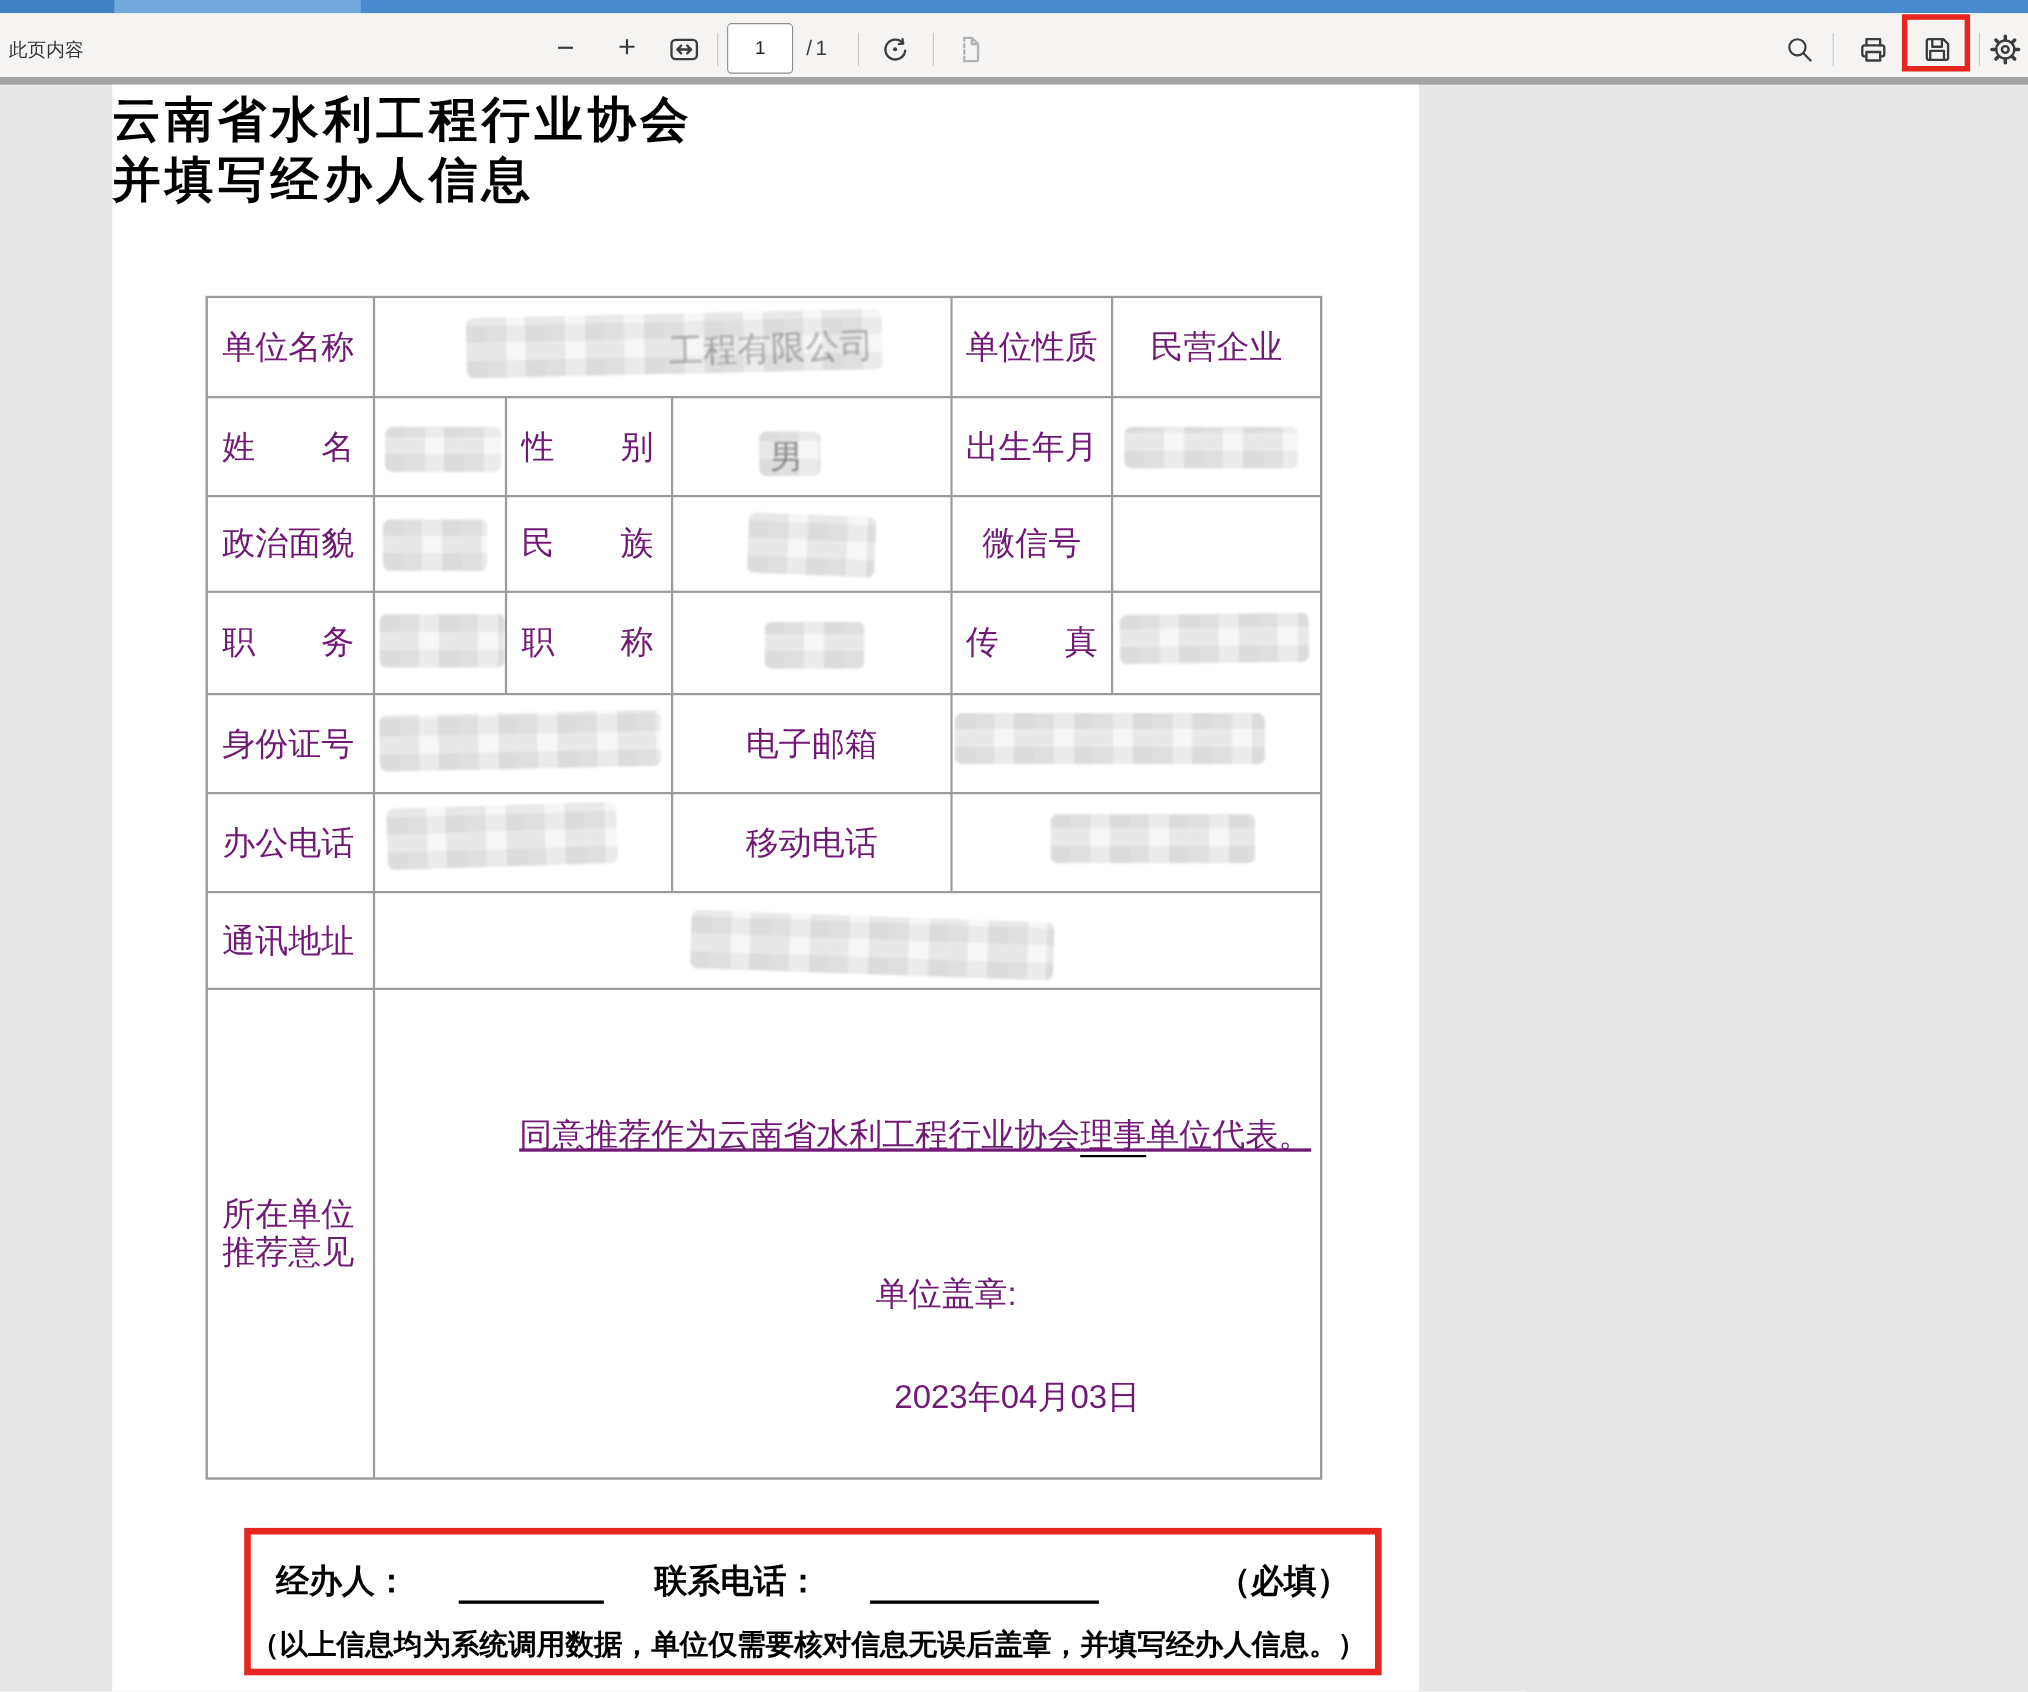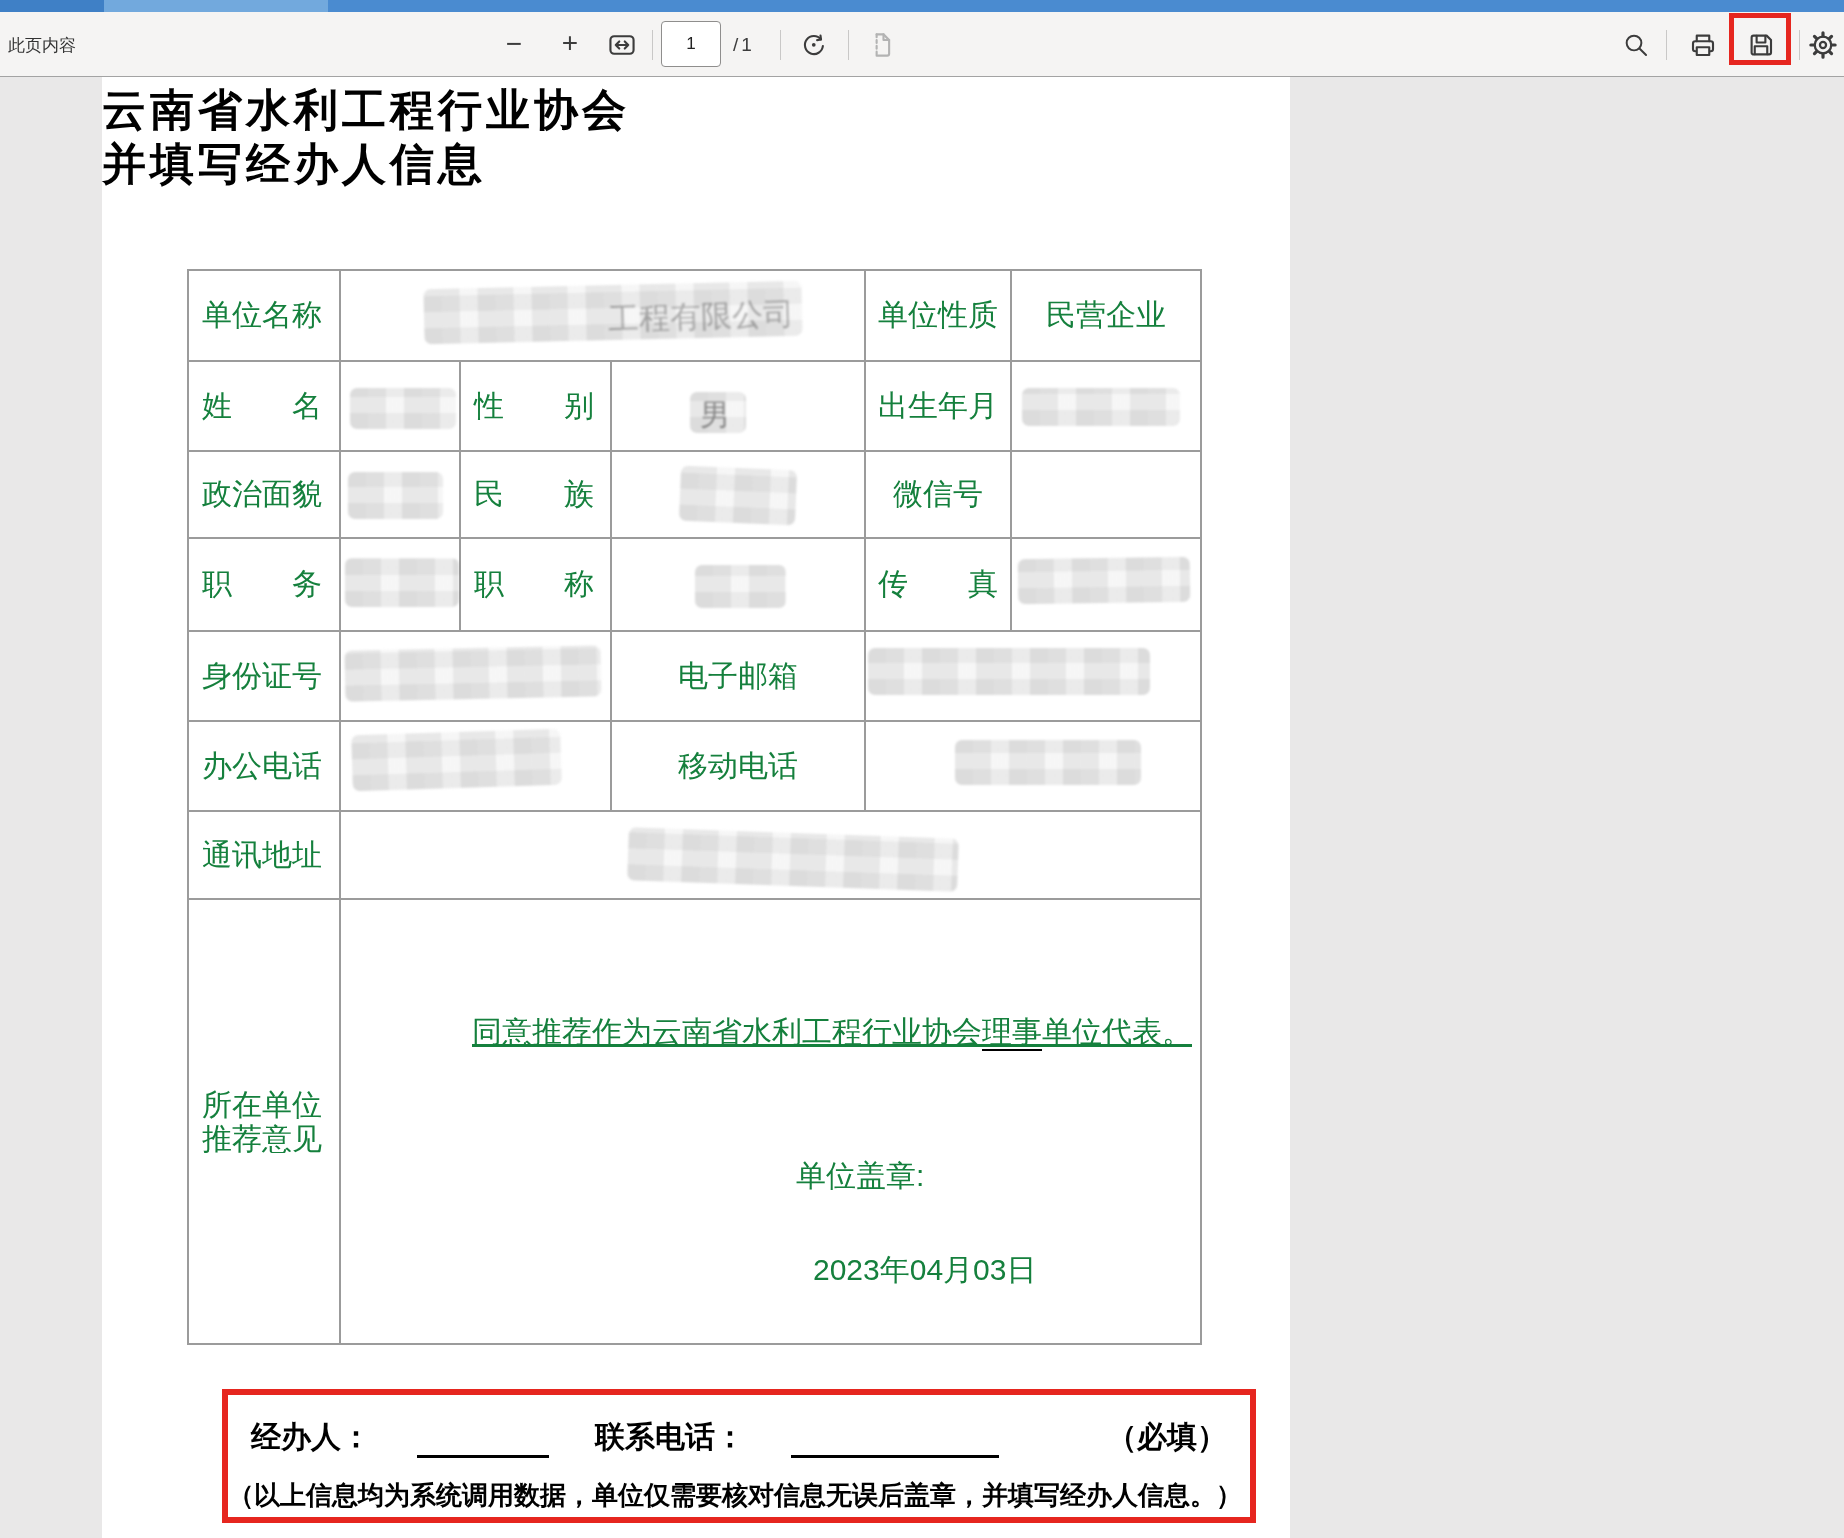--- a/index.html
+++ b/index.html
@@ -5,39 +5,39 @@
   html,body{margin:0;padding:0;}
   body{font-family:"Liberation Sans","DejaVu Sans",sans-serif;}
   #screen{position:relative;width:1844px;height:1538px;background:#e9e8e8;overflow:hidden;}
 
   
   .strip{position:absolute;left:0;top:0;width:1844px;height:12px;background:#4a8bd0;}
   .strip .seg-dark{position:absolute;left:0;top:0;width:104px;height:12px;background:#3f80c6;}
   .strip .seg-tab{position:absolute;left:104px;top:0;width:224px;height:12px;background:#72a9dd;}
 
   
-  .toolbar{position:absolute;left:0;top:12px;width:1844px;height:65px;background:#f5f4f3;border-bottom:1px solid #a3a3a3;box-sizing:border-box;}
+  .toolbar{position:absolute;left:0;top:12px;width:1844px;height:65px;background:#f5f4f3;border-bottom:7px solid #a3a3a3;box-sizing:border-box;}
   .tb{position:absolute;display:flex;align-items:center;justify-content:center;color:#3c3c3c;cursor:default;}
   .tb svg{display:block;stroke:#3c3c3c;fill:none;stroke-width:1.7;stroke-linecap:round;stroke-linejoin:round;}
   .tb.gray svg{stroke:#b3b3b3;}
   .sep{position:absolute;top:18px;width:1px;height:30px;background:#c9c8c7;}
   .glyph{font-size:28px;line-height:1;color:#3c3c3c;}
   .page-box{position:absolute;left:661px;top:9px;width:60px;height:46px;background:#fff;border:1.5px solid #8f8e8d;border-radius:4px;display:flex;align-items:center;justify-content:center;font-size:17px;color:#222;box-sizing:border-box;}
   .save-highlight{position:absolute;left:1729px;top:1px;width:62px;height:52px;border:5px solid #e6261f;box-sizing:border-box;pointer-events:none;}
 
   
   .page{position:absolute;left:102px;top:77px;width:1188px;height:1461px;background:#ffffff;color:#000;}
   .title{position:absolute;left:0;top:6px;width:100%;text-align:left;font-weight:700;font-size:44px;letter-spacing:4px;line-height:54px;}
 
   
   .regtable{position:absolute;left:85px;top:192px;display:grid;
     grid-template-columns:150px 118px 149px 252px 144px 188px;
     grid-template-rows:89px 88px 85px 91px 88px 88px 86px 443px;
     gap:2px;background:#9b9b9b;border:2px solid #9b9b9b;}
-  .cell{background:#fff;display:flex;align-items:center;font-size:30px;color:#15803d;}
+  .cell{background:#fff;display:flex;align-items:center;font-size:30px;color:#701a75;}
   .lab{padding-left:13px;}
   .ctr{justify-content:center;}
   .s2{grid-column:span 2;} .s3{grid-column:span 3;} .s5{grid-column:span 5;}
   .spread{display:inline-block;width:120px;text-align:justify;text-align-last:justify;}
   .rec-label span{display:inline-block;width:124px;line-height:34px;}
   .rec-cell{position:relative;display:block;}
   .approve{position:absolute;left:131px;top:112px;font-size:30px;white-space:nowrap;text-decoration:underline;}
   .approve .ul{border-bottom:2px solid #000;padding-bottom:1px;}
   .seal{position:absolute;left:455px;top:256px;font-size:30px;}
   .seal-date{position:absolute;left:472px;top:350px;font-size:30px;}

